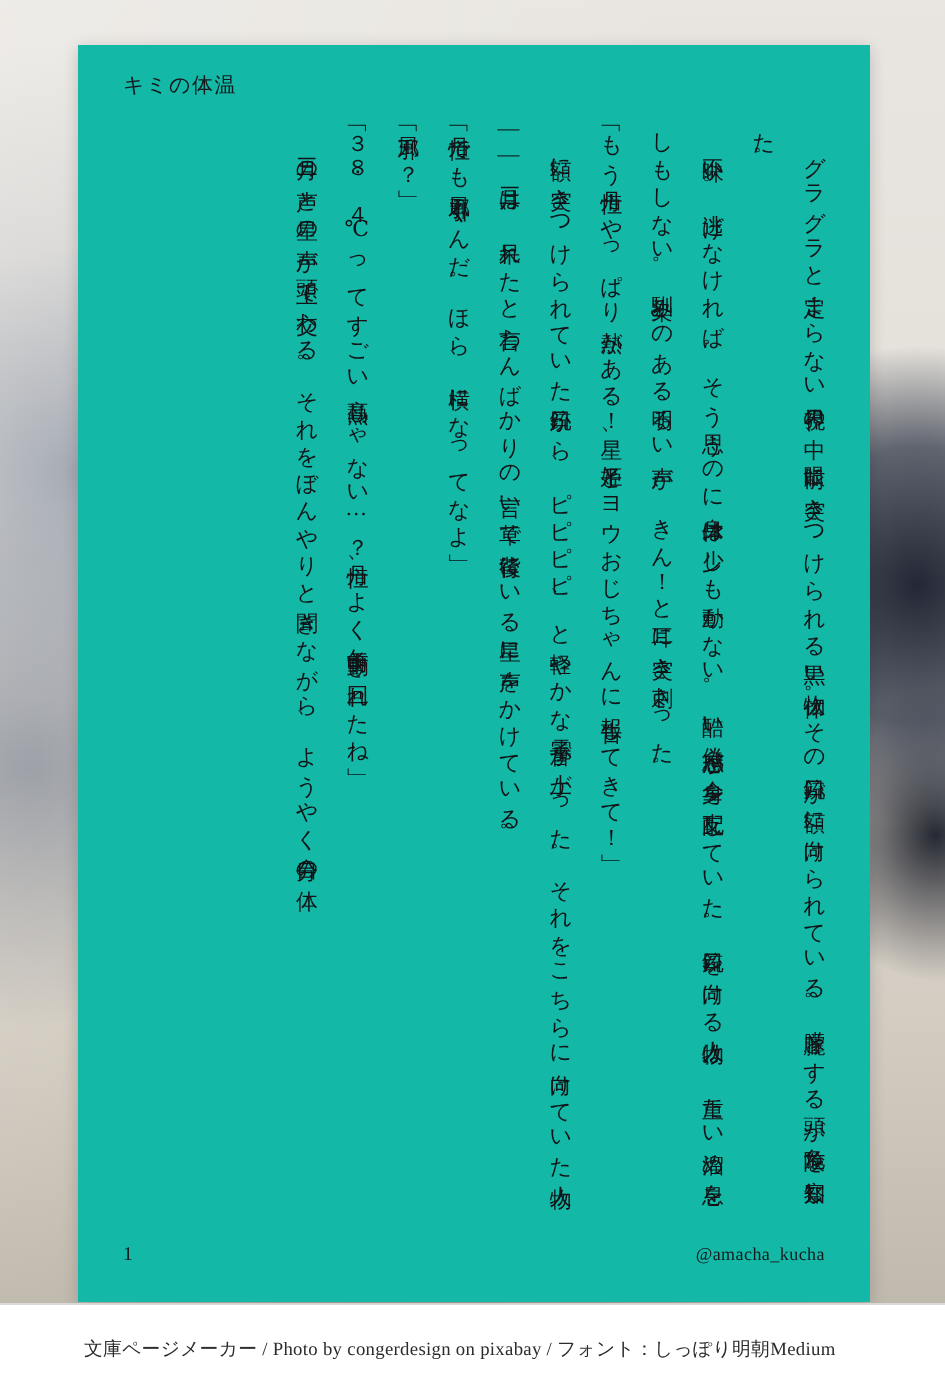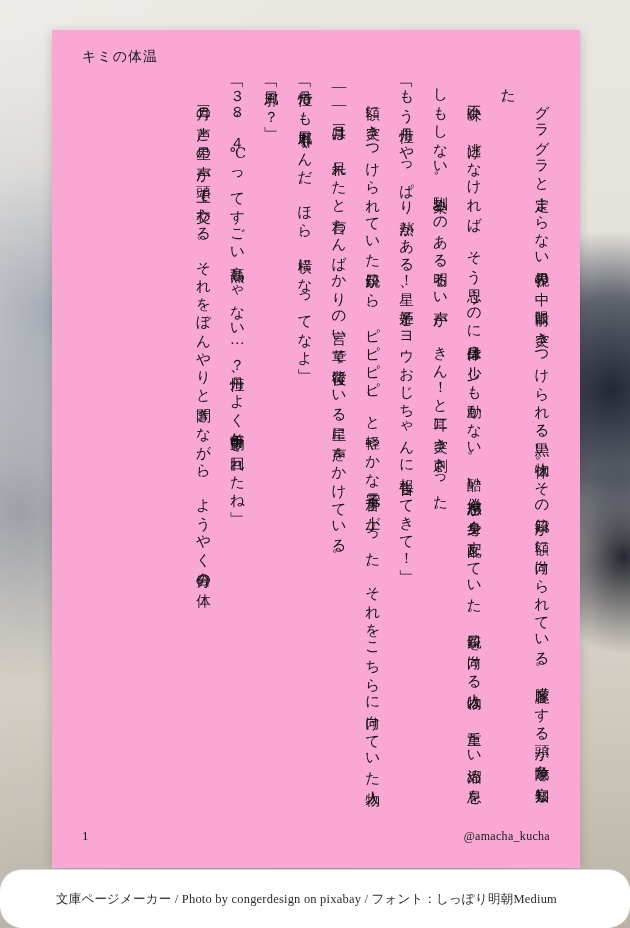--- a/index.html
+++ b/index.html
@@ -40,39 +40,38 @@
     position: absolute;
     left: 0;
     right: 0;
     bottom: 0;
     height: 58px;
     background: #ffffff;
     border-top: 1px solid #d8d8d8;
     display: flex;
     align-items: center;
     z-index: 5;
-    border-radius: 22px;
   }
   .credit-text {
     font-family: "Liberation Serif", "DejaVu Serif", serif;
     font-size: 12.5px;
     color: #2b2b2b;
     padding-left: 56px;
     letter-spacing: 0.2px;
     white-space: nowrap;
   }
 
   
   .page-sheet {
     position: absolute;
     left: 52px;
     top: 30px;
     width: 528px;
     height: 838px;
-    background: #f9a8d4;
+    background: #14b8a6;
     box-shadow: 0 2px 10px rgba(0,0,0,0.18);
     z-index: 3;
   }
 
   .page-inner {
     position: absolute;
     inset: 0;
     padding: 18px 26px 10px 26px;
     box-sizing: border-box;
   }

